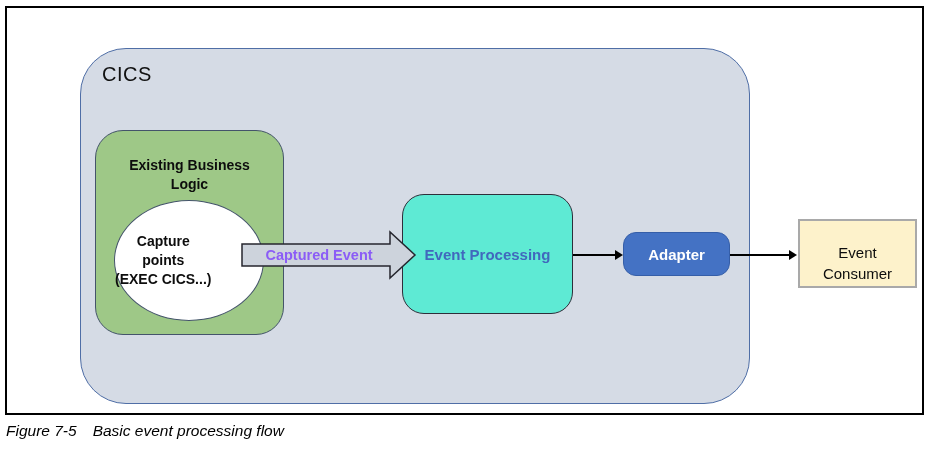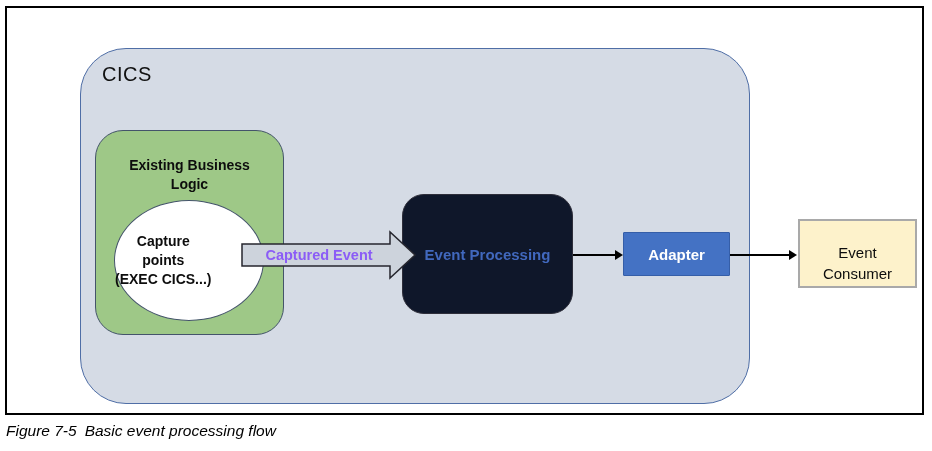--- a/index.html
+++ b/index.html
@@ -63,38 +63,38 @@
 
   .block-arrow-svg { left: 234px; top: 222px; width: 176px; height: 50px; }
   .block-arrow-label {
     left: 244px; top: 239px; width: 136px;
     text-align: center;
     font-size: 14.5px; font-weight: bold; color: #8b5cf6;
   }
 
   .orange-box {
     left: 395px; top: 186px; width: 171px; height: 120px;
-    background: #0f172a;
+    background: #5eead4;
     border: 1.5px solid #2e2e3a;
     border-radius: 22px;
     display: flex; align-items: center; justify-content: center;
   }
   .orange-label {
     font-size: 15px; font-weight: bold; color: #4168bd;
   }
 
   .connector-svg { height: 14px; }
   .connector-1 { left: 566px; top: 240px; width: 51px; }
   .connector-2 { left: 723px; top: 240px; width: 68px; }
 
   .adapter-box {
     left: 616px; top: 224px; width: 107px; height: 44px;
     background: #4472c4;
     border: 1px solid #355ea8;
-    border-radius: 1px;
+    border-radius: 13px;
     display: flex; align-items: center; justify-content: center;
   }
   .adapter-label { font-size: 15px; font-weight: bold; color: #ffffff; }
 
   .consumer-box {
     left: 791px; top: 211px; width: 119px; height: 69px;
     background: #fdf2cb;
     border: 2px solid #a9a9a9;
     display: flex; align-items: center; justify-content: center;
     text-align: center;
@@ -104,21 +104,21 @@
     line-height: 21px;
     white-space: pre-line;
     margin-top: 19px;
   }
 
   .caption {
     left: 6px; top: 422px;
     font-style: italic;
     font-size: 15.5px; color: #000000;
   }
-  .caption-title { margin-left: 8px; }
+  .caption-title { margin-left: 16px; }
 
   .z1 { z-index: 1; } .z2 { z-index: 2; } .z3 { z-index: 3; }
   .z4 { z-index: 4; } .z5 { z-index: 5; }
 </style>
 </head>
 <body>
 
 <div class="page">
 
   <div class="frame">

